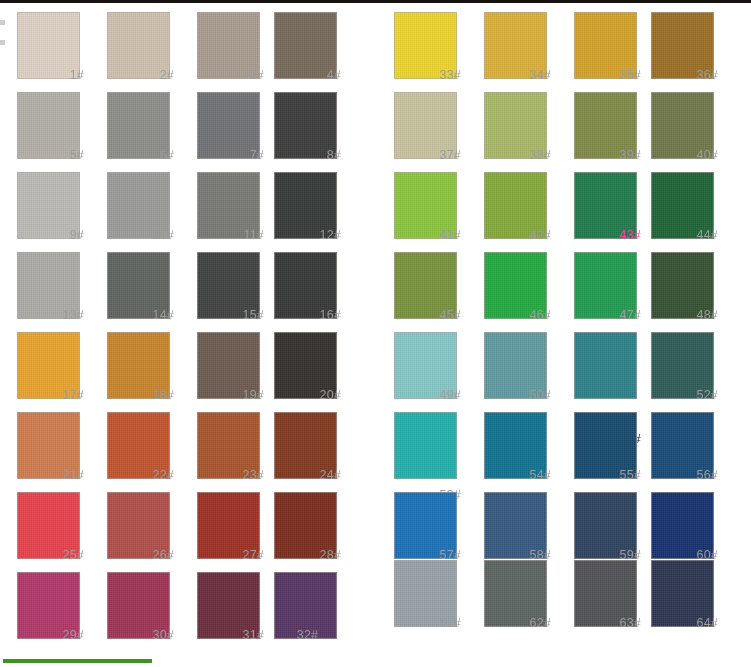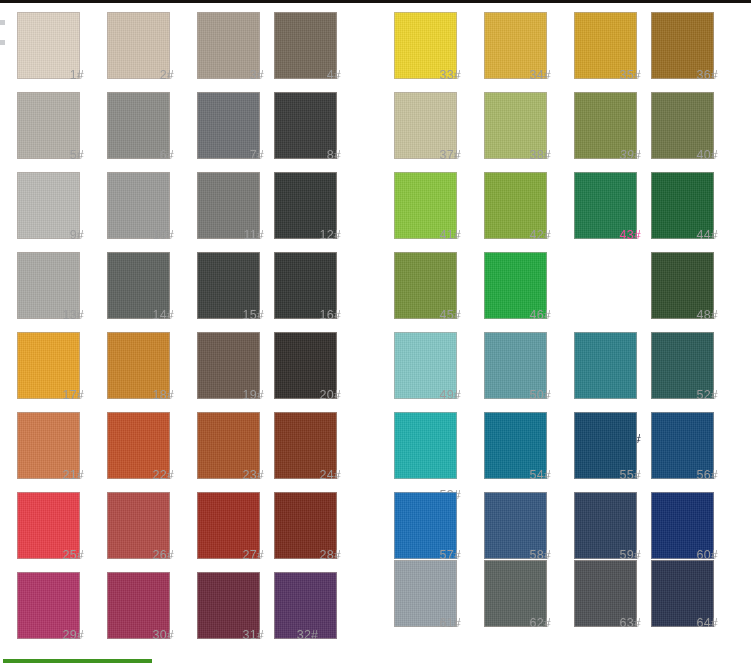--- a/index.html
+++ b/index.html
@@ -301,21 +301,21 @@
       <div class="swatch-cell c0">
         <div class="swatch-chip" style="background-color: rgb(200, 195, 158);"></div>
         <div class="swatch-label" style="color: rgb(155, 155, 155);">37#</div>
       </div>
       <div class="swatch-cell c1">
         <div class="swatch-chip" style="background-color: rgb(169, 184, 105);"></div>
         <div class="swatch-label" style="color: rgb(155, 155, 155);">38#</div>
       </div>
       <div class="swatch-cell c2">
         <div class="swatch-chip" style="background-color: rgb(126, 138, 70);"></div>
-        <div class="swatch-label" style="color: rgb(155, 155, 155); font-style: italic;">39#</div>
+        <div class="swatch-label" style="color: rgb(155, 155, 155);">39#</div>
       </div>
       <div class="swatch-cell c3">
         <div class="swatch-chip" style="background-color: rgb(111, 119, 72);"></div>
         <div class="swatch-label" style="color: rgb(155, 155, 155);">40#</div>
       </div>
     </div>
     <div class="swatch-row" style="top: 160px;">
       <div class="swatch-cell c0">
         <div class="swatch-chip" style="background-color: rgb(138, 197, 62);"></div>
         <div class="swatch-label" style="color: rgb(155, 155, 155);">41#</div>
@@ -335,20 +335,24 @@
     </div>
     <div class="swatch-row" style="top: 240px;">
       <div class="swatch-cell c0">
         <div class="swatch-chip" style="background-color: rgb(119, 146, 60);"></div>
         <div class="swatch-label" style="color: rgb(155, 155, 155);">45#</div>
       </div>
       <div class="swatch-cell c1">
         <div class="swatch-chip" style="background-color: rgb(34, 169, 63);"></div>
         <div class="swatch-label" style="color: rgb(155, 155, 155);">46#</div>
       </div>
+      <div class="swatch-cell c2">
+        <div class="swatch-chip" style="background-color: rgb(31, 155, 78);"></div>
+        <div class="swatch-label" style="color: rgb(155, 155, 155);">47#</div>
+      </div>
       <div class="swatch-cell c3">
         <div class="swatch-chip" style="background-color: rgb(51, 80, 47);"></div>
         <div class="swatch-label" style="color: rgb(155, 155, 155);">48#</div>
       </div>
     </div>
     <div class="swatch-row" style="top: 320px;">
       <div class="swatch-cell c0">
         <div class="swatch-chip" style="background-color: rgb(132, 199, 197);"></div>
         <div class="swatch-label" style="color: rgb(155, 155, 155);">49#</div>
       </div>

